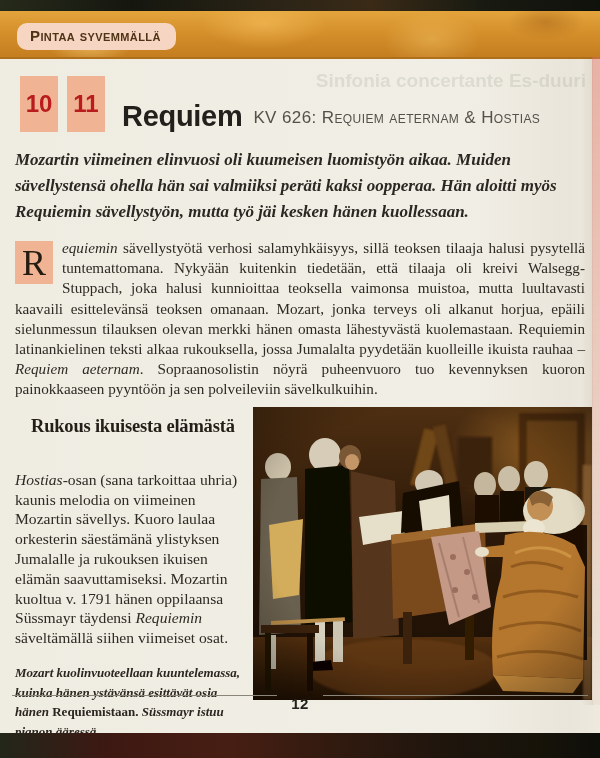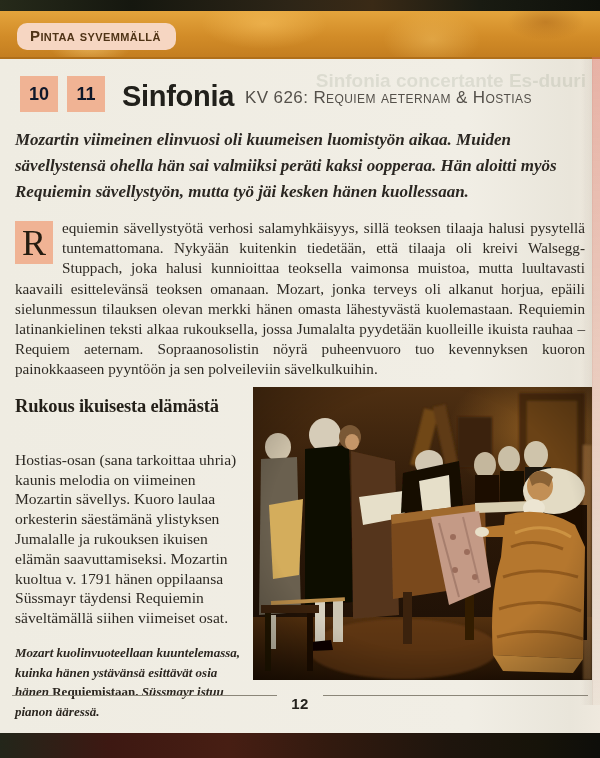--- a/index.html
+++ b/index.html
@@ -32,47 +32,47 @@
     font-family:"Liberation Sans",sans-serif;font-weight:bold;font-size:15px;
     font-variant:small-caps;letter-spacing:.4px;color:#4f3316;}
 
   
   .ghost{position:absolute;top:59px;right:14px;width:360px;text-align:right;
     font-family:"Liberation Sans",sans-serif;font-weight:bold;font-size:19px;
     color:#5a6a50;opacity:.13;filter:blur(.6px);pointer-events:none;}
 
   
   .title-row{display:flex;align-items:flex-end;margin:17px 15px 0 20px;}
-  .track{width:38px;height:36px;margin-right:9px;background:#f0b394;
+  .track{width:38px;height:56px;margin-right:9px;background:#f0b394;
     display:flex;align-items:center;justify-content:center;
-    font-family:"Liberation Sans",sans-serif;font-weight:600;font-size:18px;color:#0f172a;}
+    font-family:"Liberation Sans",sans-serif;font-weight:600;font-size:24px;color:#b91c1c;}
   .work-title{margin-left:8px;font-family:"Liberation Sans",sans-serif;font-weight:bold;
     font-size:29px;line-height:1;color:#21201b;letter-spacing:-.3px;padding-bottom:1px;}
   .work-subtitle{margin-left:11px;font-family:"Liberation Sans",sans-serif;font-weight:400;
     font-size:17px;font-variant:small-caps;letter-spacing:.4px;color:#54504a;padding-bottom:4px;}
 
   
   .intro{margin:15px 15px 0 15px;font-weight:bold;font-style:italic;
     font-size:17px;line-height:26px;color:#2b2722;}
 
   
   .body-par{margin:13px 15px 0 15px;font-size:15.2px;line-height:20.2px;
     text-align:justify;color:#2e2a24;}
   .drop-cap{float:left;width:38px;height:43px;margin:3px 9px 0 0;background:#f0b394;
     display:flex;align-items:center;justify-content:center;
     font-size:36px;line-height:1;color:#241c10;}
 
-  .seg-italic{}
+  .seg-italic{font-style:italic;}
   .seg-roman{font-style:normal;}
 
   
   .columns{position:relative;margin:16px 15px 0 15px;height:302px;}
   .left-col{width:233px;}
   .col-heading{font-weight:bold;font-size:18.5px;line-height:1.15;
-    letter-spacing:-.2px;color:#231f18;margin:2px 0 7px 0;}
+    letter-spacing:-.2px;color:#231f18;margin:2px 0 7px 16px;}
   .col-par{font-size:15.6px;line-height:19.8px;color:#2e2a24;margin-top:33px;}
   .caption{margin-top:15px;width:226px;font-weight:bold;font-style:italic;
     font-size:13px;line-height:19.5px;color:#2b2620;}
 
   .painting{position:absolute;left:238px;top:-9px;width:339px;height:293px;display:block;}
 
   
   .footer{position:absolute;left:0;right:0;bottom:21px;display:flex;
     align-items:flex-start;padding:0 12px;}
   .rule{flex:1;height:1px;background:#8b8679;}
@@ -97,21 +97,21 @@
 
     <div class="banner">
       <span class="banner-label">Pintaa syvemmällä</span>
     </div>
 
     <div class="ghost">Sinfonia concertante Es-duuri</div>
 
     <div class="title-row">
       <span class="track">10</span>
       <span class="track">11</span>
-      <span class="work-title">Sinfonia</span>
+      <span class="work-title">Requiem</span>
       <span class="work-subtitle">KV 626: Requiem aeternam &amp; Hostias</span>
     </div>
 
     <p class="intro">Mozartin viimeinen elinvuosi oli kuumeisen luomistyön aikaa. Muiden sävellystensä ohella hän sai valmiiksi peräti kaksi oopperaa. Hän aloitti myös Requiemin sävellystyön, mutta työ jäi kesken hänen kuollessaan.</p>
 
     <p class="body-par">
       <span class="drop-cap">R</span>
       <span><span class="seg-italic">equiemin</span><span class="seg-roman"> sävellystyötä verhosi salamyhkäisyys, sillä teoksen tilaaja halusi pysytellä tuntemattomana. Nykyään kuitenkin tiedetään, että tilaaja oli kreivi Walsegg-Stuppach, joka halusi kunnioittaa teoksella vaimonsa muistoa, mutta luultavasti kaavaili esittelevänsä teoksen omanaan. Mozart, jonka terveys oli alkanut horjua, epäili sielunmessun tilauksen olevan merkki hänen omasta lähestyvästä kuolemastaan. Requiemin latinankielinen teksti alkaa rukouksella, jossa Jumalalta pyydetään kuolleille ikuista rauhaa – </span><span class="seg-italic">Requiem aeternam</span><span class="seg-roman">. Sopraanosolistin nöyrä puheenvuoro tuo kevennyksen kuoron painokkaaseen pyyntöön ja sen polveileviin sävelkulkuihin.</span></span>
     </p>
 

